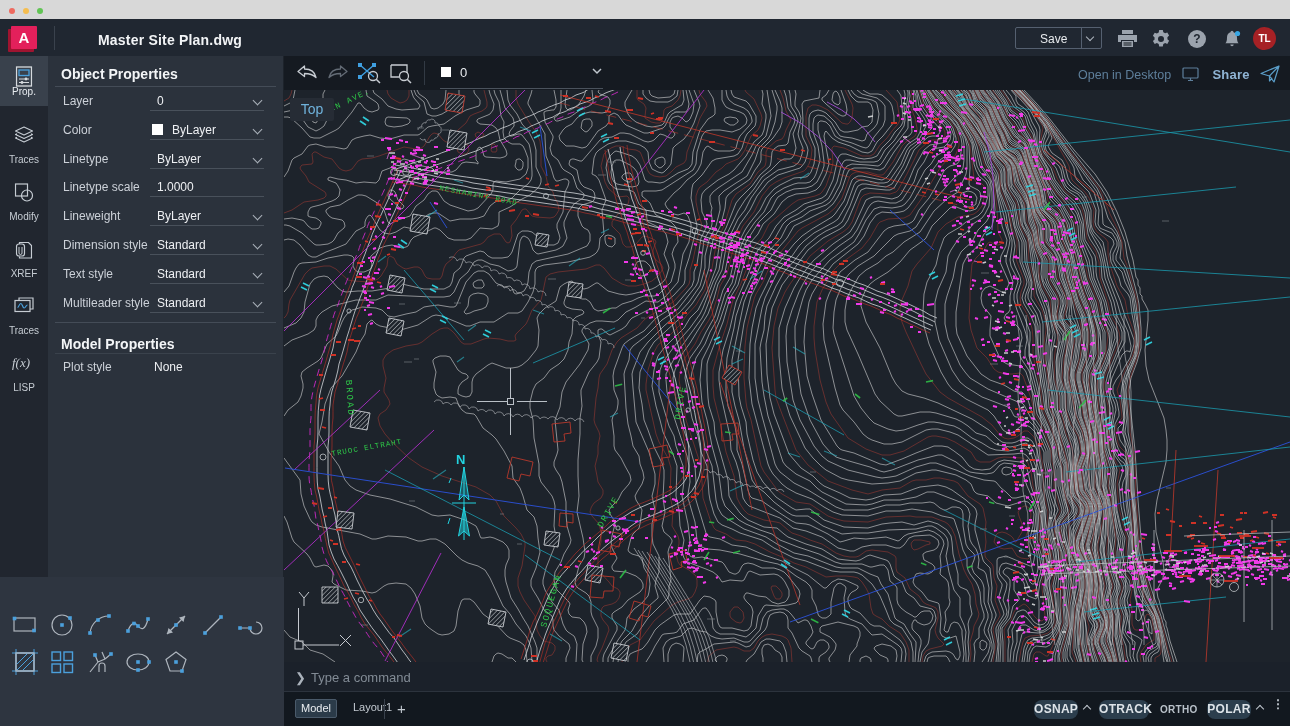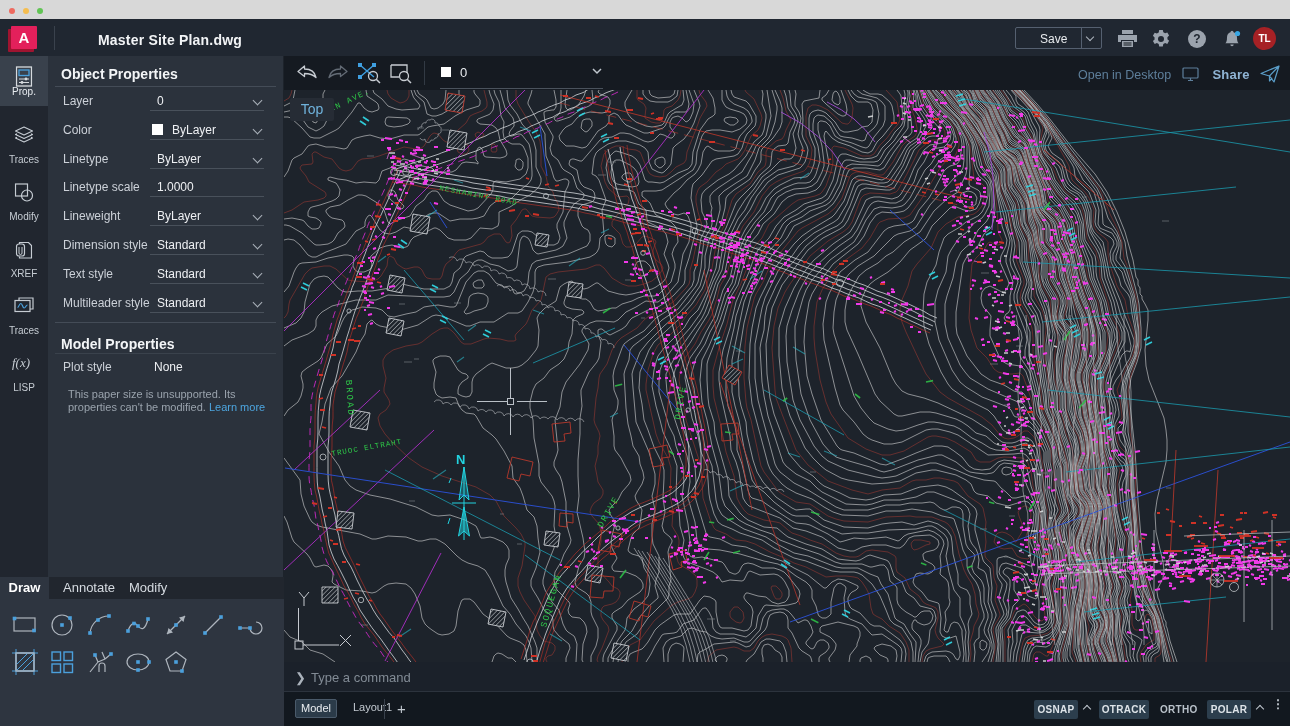--- a/index.html
+++ b/index.html
@@ -35,21 +35,21 @@
 .pchev{position:absolute;left:206px;width:8px;height:8px}
 .pchev:before{content:"";position:absolute;left:0;top:0;width:6px;height:6px;border-right:1.5px solid #aab1ba;border-bottom:1.5px solid #aab1ba;transform:rotate(45deg)}
 #drawpanel{left:0;top:577px;width:284px;height:149px;background:#2e3540}
 #tabbar{position:absolute;left:0;top:0;width:284px;height:22px;background:#21262e}
 .tab{position:absolute;top:0;height:22px;font-size:13px;color:#d6dbe1;line-height:22px}
 #tabdraw{left:0;width:49px;background:#2e3540;font-weight:bold;text-align:center;color:#fff}
 #canvaswrap{left:284px;top:90px;width:1006px;height:572px;background:#1d232b}
 #toplabel{position:absolute;left:6px;top:8px;width:44px;height:23px;background:#262c35;border-radius:2px;color:#6fb2dc;font-size:14px;text-align:center;line-height:23px}
 #cmdbar{left:284px;top:662px;width:1006px;height:30px;background:#1b212a;border-bottom:1px solid #2c333d;color:#828b95;font-size:13px}
 #statusbar{left:284px;top:692px;width:1006px;height:34px;background:#12181f}
-.chip{position:absolute;top:8px;height:19px;border-radius:2px;background:#2c3e4d;color:#dde3e8;font-size:10px;font-weight:bold;text-align:center;line-height:19px;letter-spacing:.3px}
+.chip{position:absolute;top:8px;height:19px;border-radius:8px;background:#2c3e4d;color:#dde3e8;font-size:12px;font-weight:bold;text-align:center;line-height:19px;letter-spacing:.3px}
 .sbtext{position:absolute;top:8px;height:19px;color:#b9c1c9;font-size:10px;font-weight:bold;line-height:19px;letter-spacing:.3px}
 .caret{position:absolute;top:14px;width:7px;height:7px}
 .caret:before{content:"";position:absolute;width:5px;height:5px;border-left:1.5px solid #c0c7ce;border-top:1.5px solid #c0c7ce;transform:rotate(45deg)}
 #modelchip{position:absolute;left:11px;top:7px;width:42px;height:19px;background:#2b3b49;border:1px solid #4a5a6a;border-radius:2px;color:#e8ecef;font-size:11px;text-align:center;line-height:17px}
 #layout1{position:absolute;left:69px;top:9px;color:#c3cad1;font-size:11px}
 #tabdiv{position:absolute;left:100px;top:7px;width:1px;height:20px;background:#39414c}
 #plus{position:absolute;left:113px;top:8px;color:#c3cad1;font-size:15px}
 </style></head><body>
 <div class="abs" id="macbar">
  <div class="light" style="left:9px;background:#ee6a5f"></div>
@@ -267,21 +267,20 @@
     </div>
 </div>
 <div class="abs" id="panel">
  <div class="phead" style="top:10px">Object Properties</div>
  <div class="pdiv" style="top:30px"></div>
  <div class="pdiv" style="top:266px"></div>
  <div class="phead" style="top:280px">Model Properties</div>
  <div class="pdiv" style="top:297px;opacity:.6"></div>
  <div class="plabel" style="top:304px">Plot style</div>
  <div class="pvalue" style="top:304px;left:106px">None</div>
- <div style="position:absolute;left:20px;top:332px;width:206px;font-size:11px;line-height:13px;color:#9aa3ad">This paper size is unsupported. Its properties can't be modified. <span style="color:#4da6e0">Learn more</span></div>
 <div class="plabel" style="top:38px">Layer</div>
     <div class="pvalue" style="top:38px;left:109px">0</div>
     <div class="pline" style="top:54px"></div>
     <div class="pchev" style="top:41px"></div>
     <div class="plabel" style="top:66.8px">Color</div>
     <div style="position:absolute;left:104px;top:67.8px;width:11px;height:11px;background:#fff"></div>
     <div class="pvalue" style="top:66.8px;left:124px">ByLayer</div>
     <div class="pline" style="top:82.8px"></div>
     <div class="pchev" style="top:69.8px"></div>
     <div class="plabel" style="top:95.6px">Linetype</div>
@@ -302,25 +301,20 @@
     <div class="plabel" style="top:210.8px">Text style</div>
     <div class="pvalue" style="top:210.8px;left:109px">Standard</div>
     <div class="pline" style="top:226.8px"></div>
     <div class="pchev" style="top:213.8px"></div>
     <div class="plabel" style="top:239.6px">Multileader style</div>
     <div class="pvalue" style="top:239.6px;left:109px">Standard</div>
     <div class="pline" style="top:255.6px"></div>
     <div class="pchev" style="top:242.6px"></div>
   </div>
 <div class="abs" id="drawpanel">
- <div id="tabbar">
-  <div class="tab" id="tabdraw">Draw</div>
-  <div class="tab" style="left:63px">Annotate</div>
-  <div class="tab" style="left:129px">Modify</div>
- </div>
 <svg width="30" height="30" viewBox="0 0 30 30" style="position: absolute; left: 10px; top: 33px;">
       <rect x="4" y="8" width="21" height="13" stroke="#aeb5bd" fill="none" stroke-width="1.2"></rect>
       <rect x="2.7" y="6.7" width="3.6" height="3.6" fill="#4ba0dc"></rect>
       <rect x="22.2" y="18.7" width="3.6" height="3.6" fill="#4ba0dc"></rect>
     </svg>
     <svg width="30" height="30" viewBox="0 0 30 30" style="position: absolute; left: 47px; top: 33px;">
       <circle cx="15" cy="15" r="10" stroke="#aeb5bd" fill="none" stroke-width="1.2"></circle>
       <rect x="13.2" y="13.2" width="3.6" height="3.6" fill="#4ba0dc"></rect>
       <rect x="21.2" y="6.2" width="3.6" height="3.6" fill="#4ba0dc"></rect>
     </svg>

